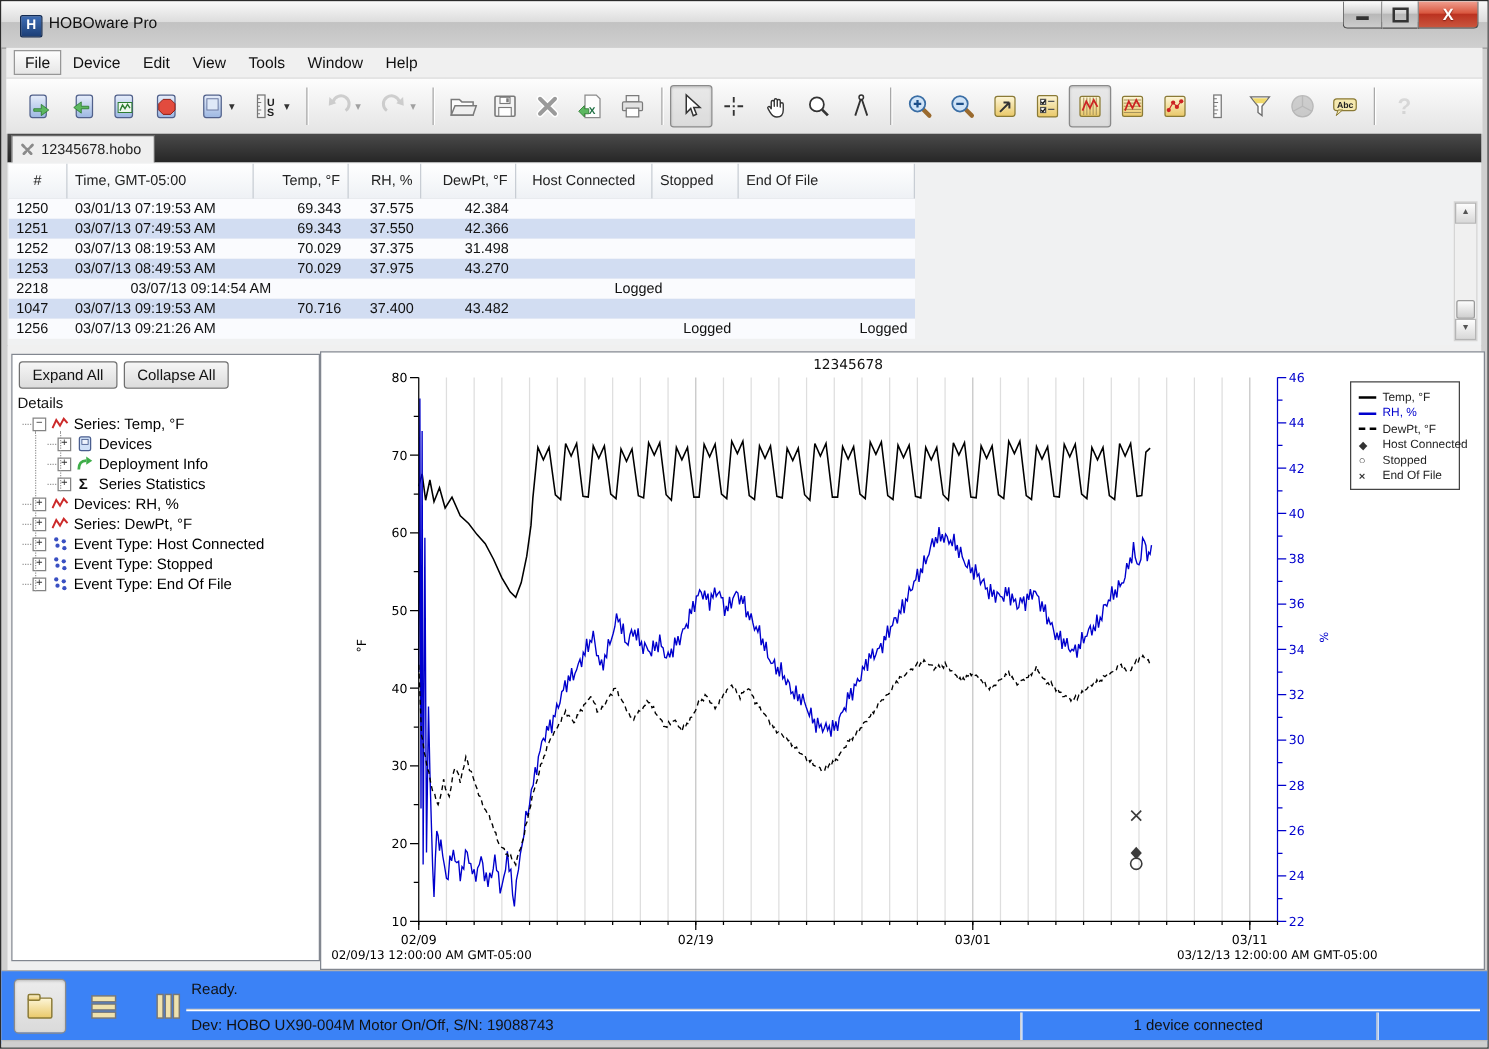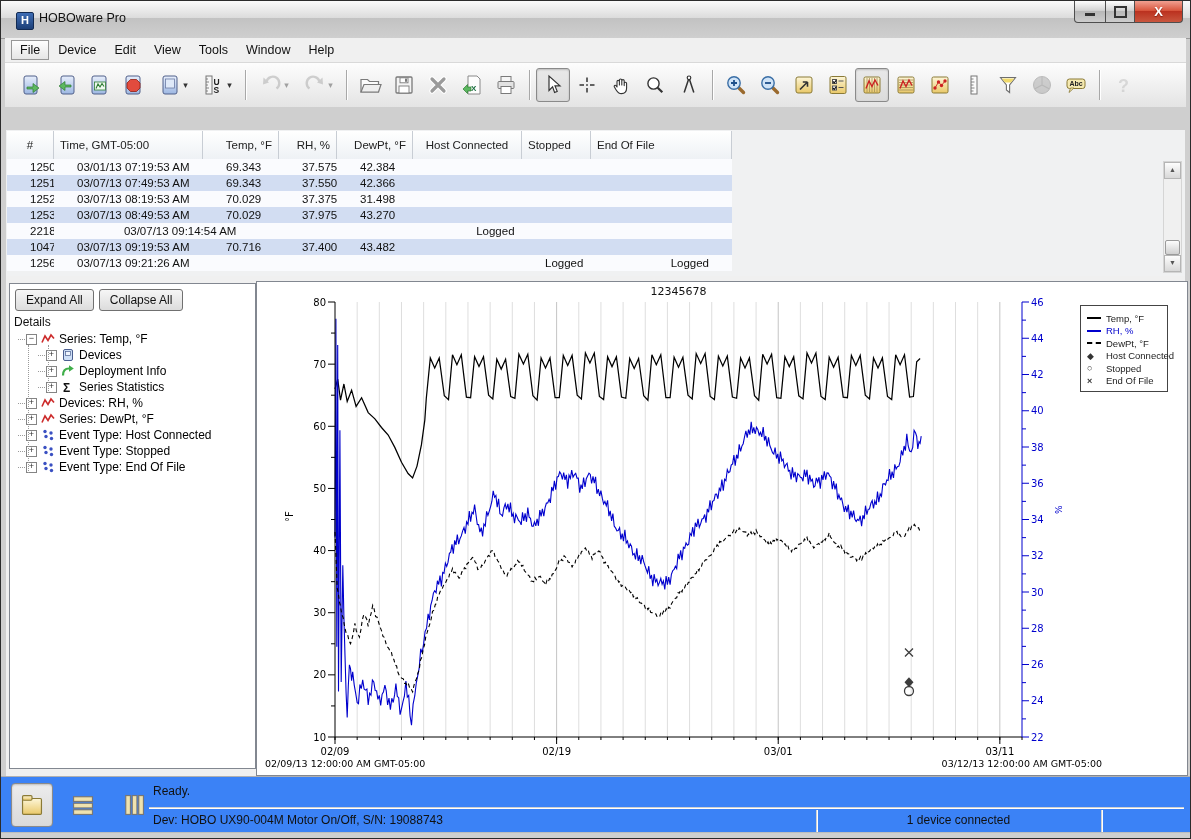--- a/index.html
+++ b/index.html
@@ -32,21 +32,21 @@
   .tabstrip{position:absolute;left:5px;right:5px;top:106px;height:23px;background:linear-gradient(#4a4a4a,#262626);}
   .tab{position:absolute;left:3px;top:1px;height:22px;background:#efefef;border:1px solid #6a6a6a;border-bottom:none;display:flex;align-items:center;padding:0 10px 0 6px;font-size:11.5px;color:#222;}
   
   .tablearea{position:absolute;left:5px;right:5px;top:129px;height:146px;background:#f0f1f2;border-bottom:1px solid #9a9a9a;}
   .thead{position:absolute;left:1px;top:1px;height:28px;width:725px;display:flex;background:linear-gradient(#ffffff,#eef1f5);border-bottom:1px solid #c0c5cc;font-size:11.5px;color:#222;}
   .th{border-right:1px solid #c8cdd4;box-sizing:border-box;line-height:28px;padding:0 6px;white-space:nowrap;overflow:hidden;}
   .tbody{position:absolute;left:1px;top:29px;width:725px;}
   .trow{display:flex;height:16px;line-height:16px;font-size:11.5px;color:#111;}
   .trow.even{background:#fafbfe;}
   .trow.odd{background:#d2ddf2;justify-content:flex-end;}
-  .td{box-sizing:border-box;padding:0 23px;white-space:nowrap;overflow:hidden;}
+  .td{box-sizing:border-box;padding:0 6px;white-space:nowrap;overflow:hidden;}
   .vscroll{position:absolute;right:3px;top:31px;width:17px;height:110px;background:#f0f0f0;border:1px solid #d5d5d5;}
   .sbtn{position:absolute;left:0;width:15px;height:15px;background:linear-gradient(#fdfdfd,#d8d8d8);border:1px solid #b5b5b5;color:#555;font-size:7px;text-align:center;line-height:14px;}
   .sthumb{position:absolute;left:1px;width:13px;height:13px;background:linear-gradient(#fdfdfd,#cfcfcf);border:1px solid #9a9a9a;border-radius:2px;}
   
   .mainarea{position:absolute;left:5px;right:5px;top:275px;height:500px;background:#f0f0f0;}
   .details{position:absolute;left:3px;top:7px;width:245px;height:484px;background:#fff;border:1px solid #828790;font-size:12px;}
   .dbuttons{display:flex;gap:5px;margin:5px 0 3px 5px;}
   .wbtn{border:1px solid #707070;border-radius:3px;background:linear-gradient(#f6f6f6,#dcdcdc);padding:3px 10px;font-size:12px;color:#111;}
   .dheading{margin:4px 0 2px 4px;color:#111;}
   .tree{position:relative;margin-left:4px;}
@@ -450,20 +450,28 @@
         </svg>
       </div>
       <div class="tsep"></div>
       <div class="tbtn disabled">
         <svg width="24" height="24">
           <use href="#ico-help"></use>
         </svg>
       </div>
     </div>
 
+  <div class="tabstrip">
+    <div class="tab">
+      <svg width="12" height="12" style="margin-right:5px">
+          <use href="#tab-file"></use>
+        </svg>
+      <span>12345678.hobo</span>
+    </div>
+  </div>
 
   <div class="tablearea">
     <div class="thead" id="thead">
         <div class="th" style="width: 47px; text-align: center;">#</div>
         <div class="th" style="width: 149px; text-align: left;">Time, GMT-05:00</div>
         <div class="th" style="width: 76px; text-align: right;">Temp, °F</div>
         <div class="th" style="width: 58px; text-align: right;">RH, %</div>
         <div class="th" style="width: 76px; text-align: right;">DewPt, °F</div>
         <div class="th" style="width: 109px; text-align: center;">Host Connected</div>
         <div class="th" style="width: 69px; text-align: left;">Stopped</div>

